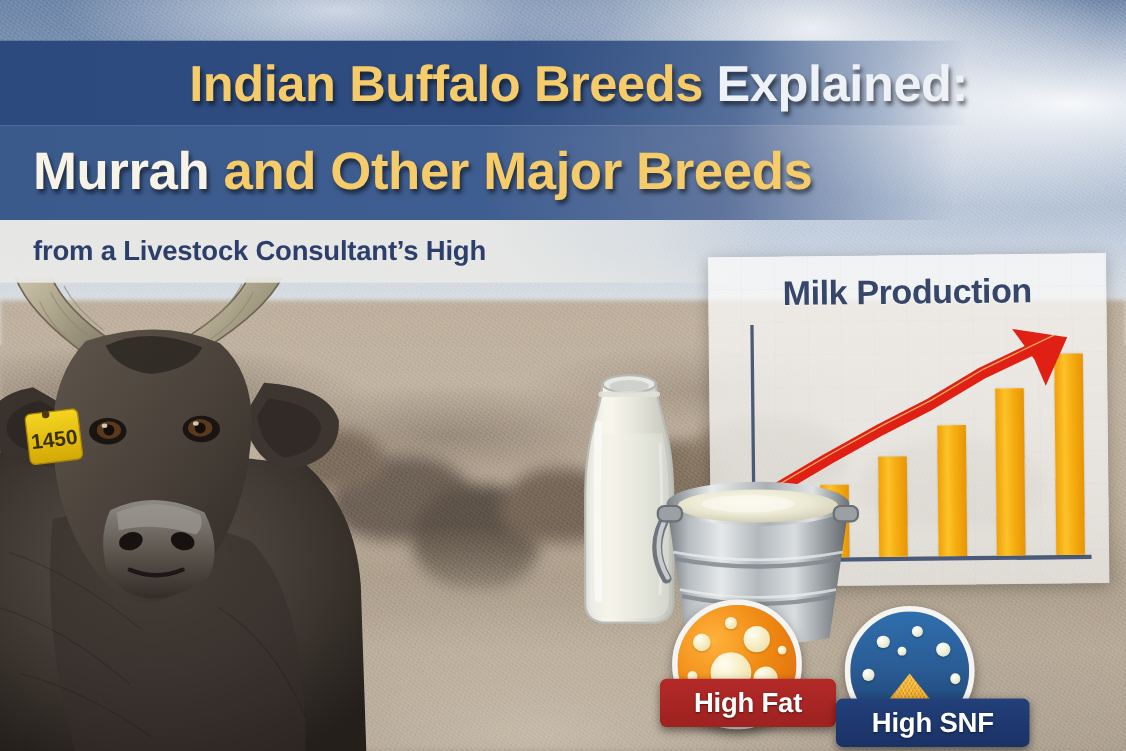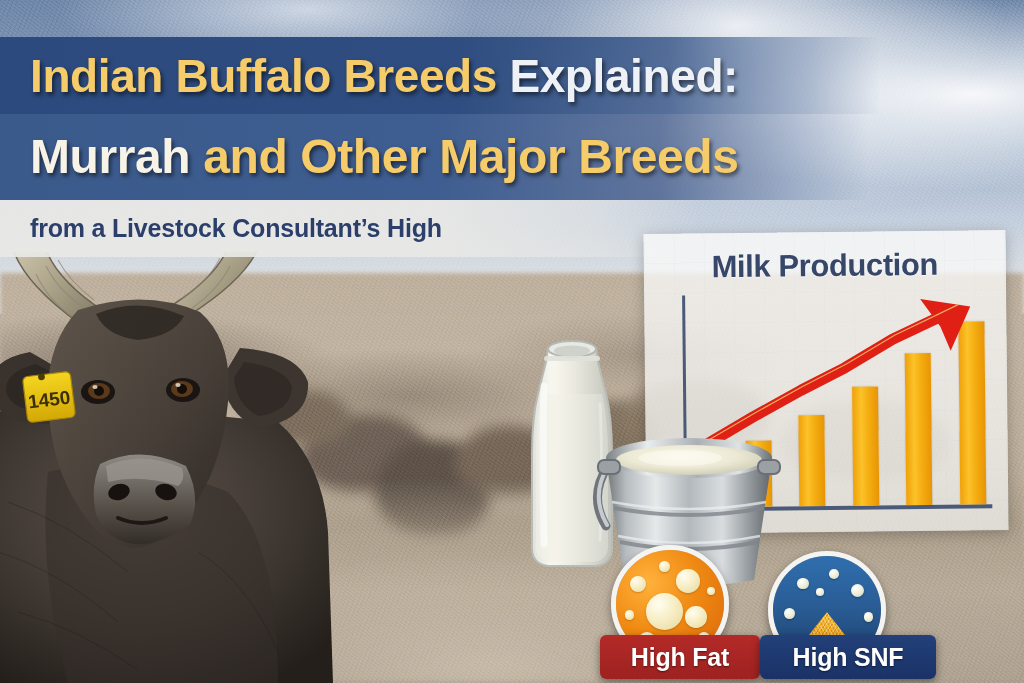--- a/index.html
+++ b/index.html
@@ -54,20 +54,21 @@
 
   
   #buffalo{position:absolute;left:-22px;top:252px;width:420px;height:431px;}
   #buffalo svg{display:block;width:100%;height:100%;}
 
   
   .band{position:absolute;left:0;display:flex;align-items:center;}
   .band1{
     top:37px;height:77px;width:880px;
     background:linear-gradient(90deg,#2c4a7d 0%,#2f4d80 52%,rgba(52,83,134,.80) 76%,rgba(70,100,148,.35) 92%,rgba(80,110,155,0) 100%);
+    justify-content:flex-end;
   }
   .band2{
     top:114px;height:86px;width:868px;
     background:linear-gradient(90deg,#3b5a8c 0%,#3e5d90 50%,rgba(70,94,140,.80) 76%,rgba(92,116,160,.32) 92%,rgba(100,124,168,0) 100%);
   }
   .band3{
     top:200px;height:57px;width:700px;
     background:linear-gradient(90deg,rgba(233,233,230,.93) 0%,rgba(233,233,230,.92) 62%,rgba(233,233,230,.55) 85%,rgba(233,233,230,0) 100%);
   }
   .title-line{
@@ -139,21 +140,21 @@
     clip-path:polygon(50% 0%, 100% 100%, 0% 100%);
   }
 
   
   .badge{
     position:absolute;height:44px;display:flex;align-items:center;justify-content:center;
     color:#ffffff;font-size:25px;font-weight:700;letter-spacing:-.2px;
     border-radius:6px;box-shadow:0 3px 8px rgba(0,0,0,.45);
     text-shadow:0 1px 2px rgba(0,0,0,.5);
   }
-  #badge-fat{left:600px;top:635px;width:160px;
+  #badge-fat{left:600px;top:617px;width:160px;
     background:linear-gradient(180deg,#b32a28 0%,#9d2220 100%);}
   #badge-snf{left:760px;top:635px;width:176px;
     background:linear-gradient(180deg,#23407a 0%,#1a3266 100%);}
 
   
   #bottle{position:absolute;left:520px;top:334px;width:104px;height:238px;}
   #bucket{position:absolute;left:592px;top:430px;width:194px;height:160px;}
   #bottle svg,#bucket svg{display:block;width:100%;height:100%;}
 </style>
 </head>

